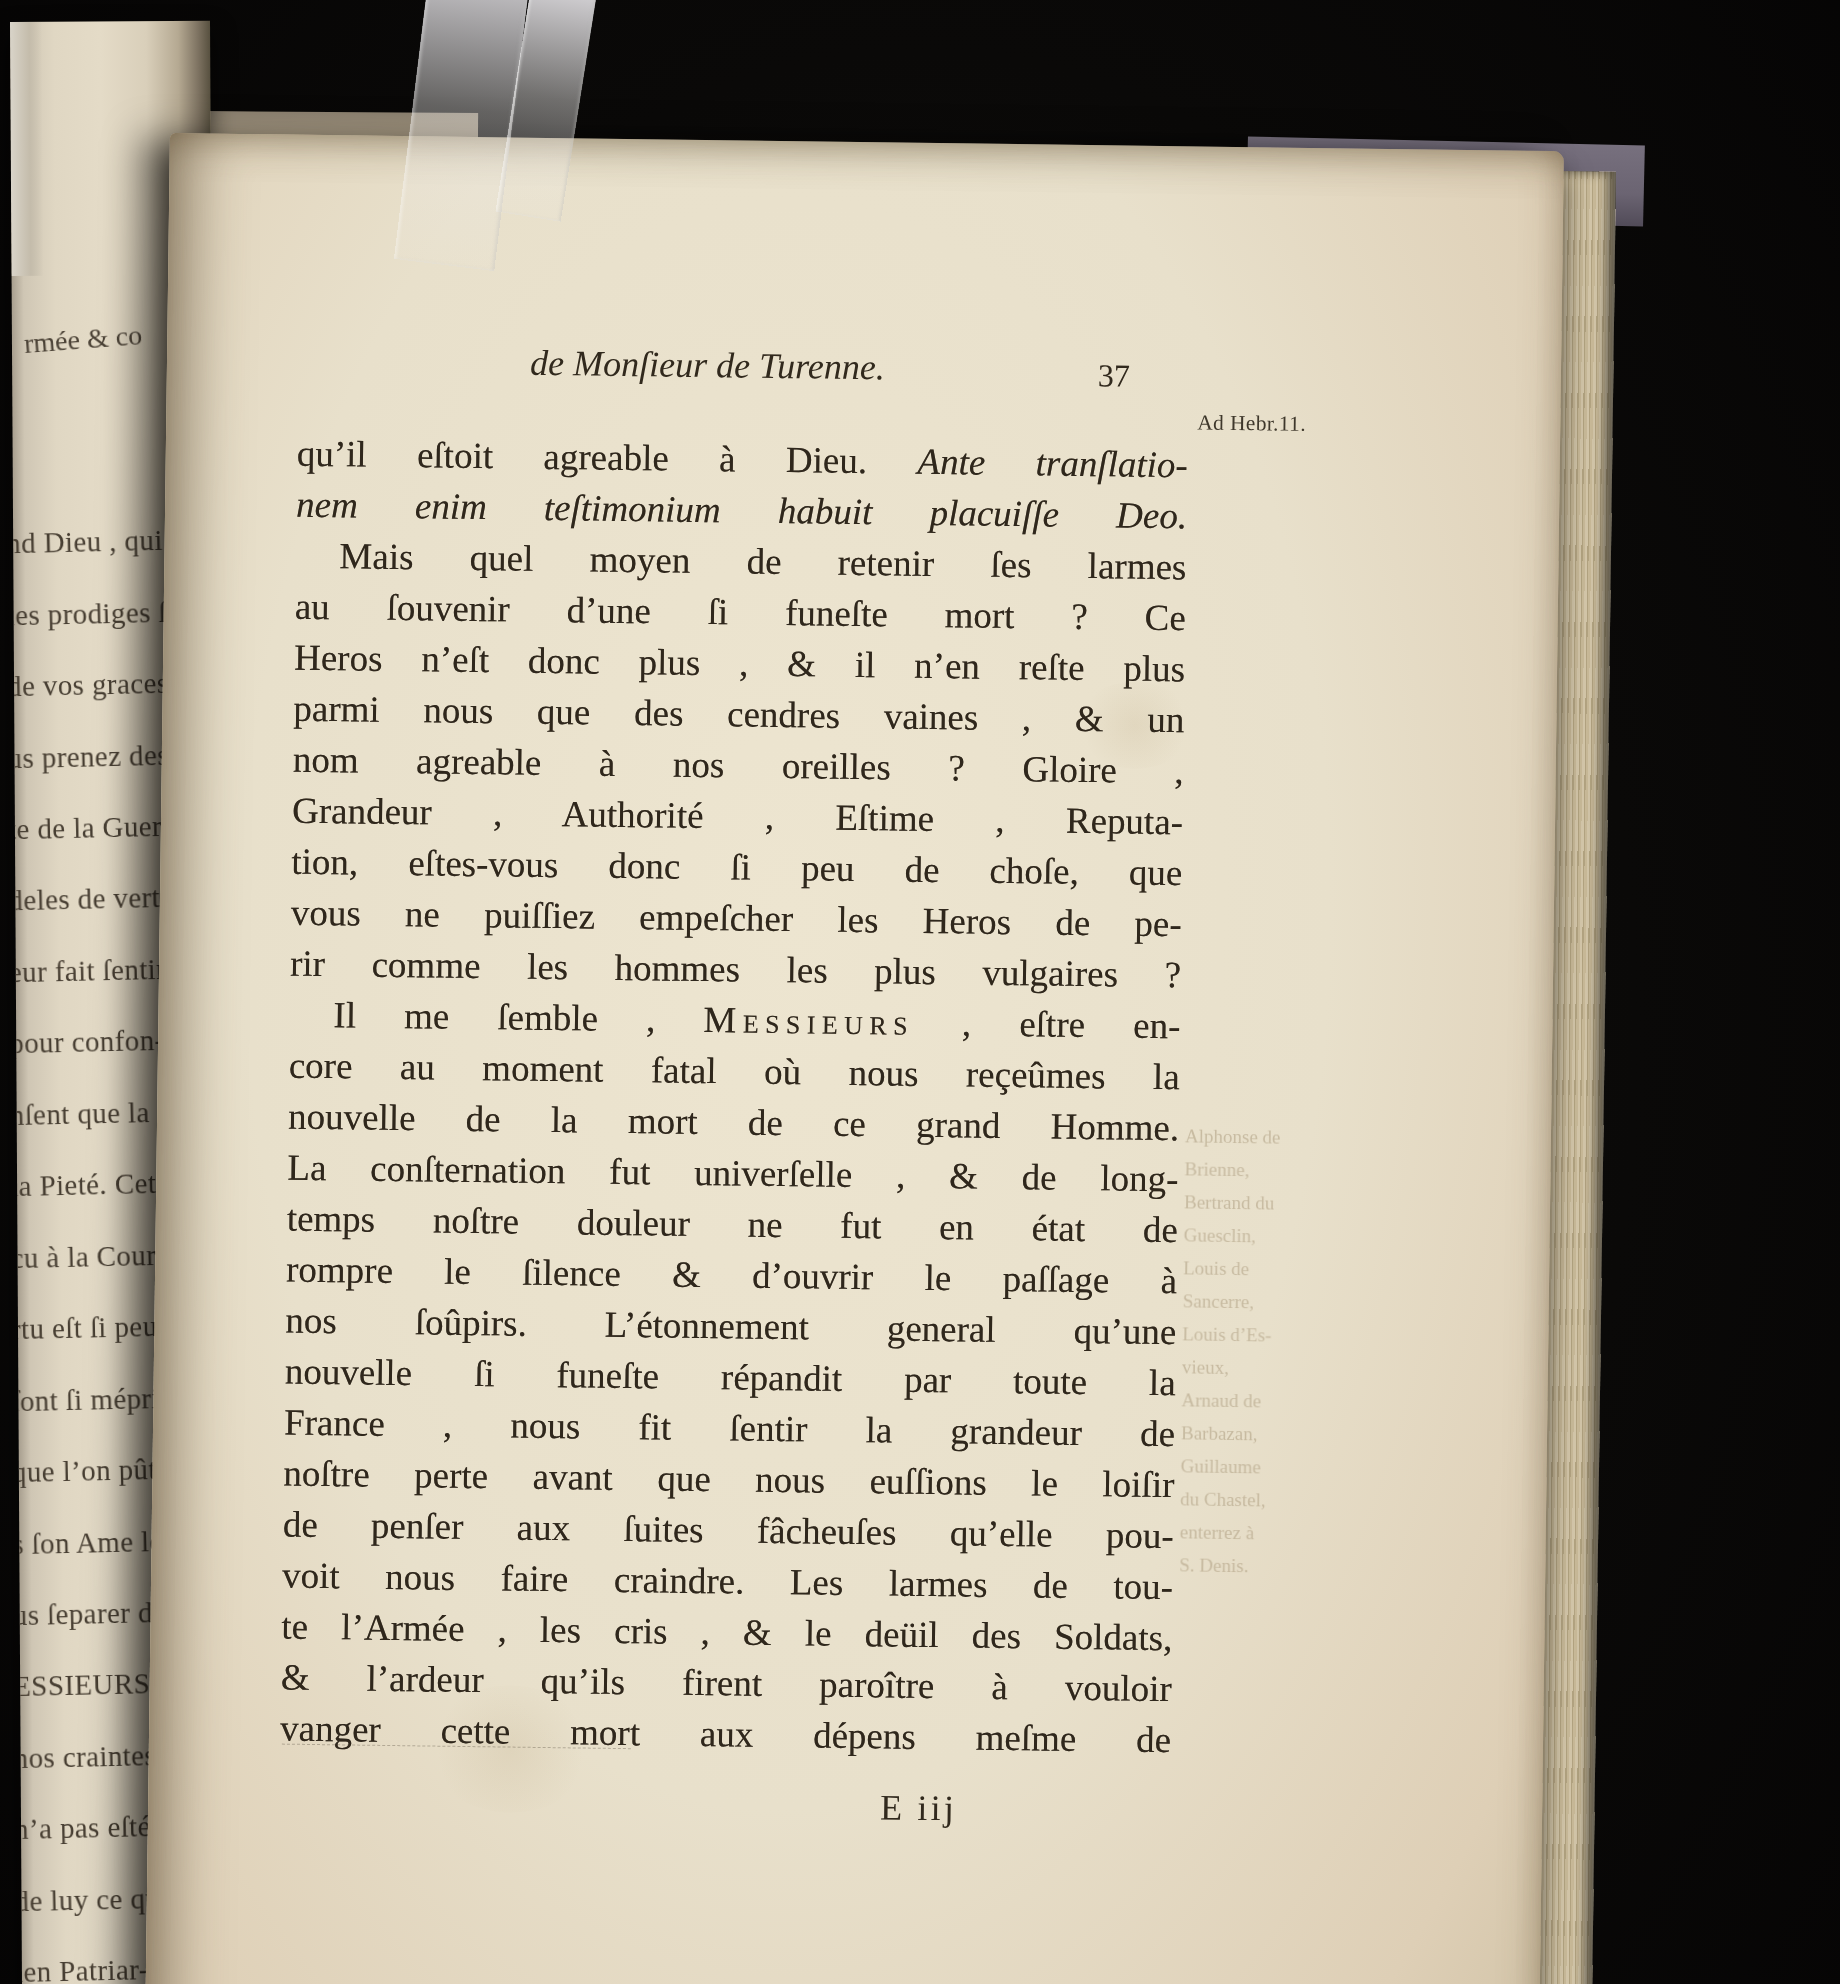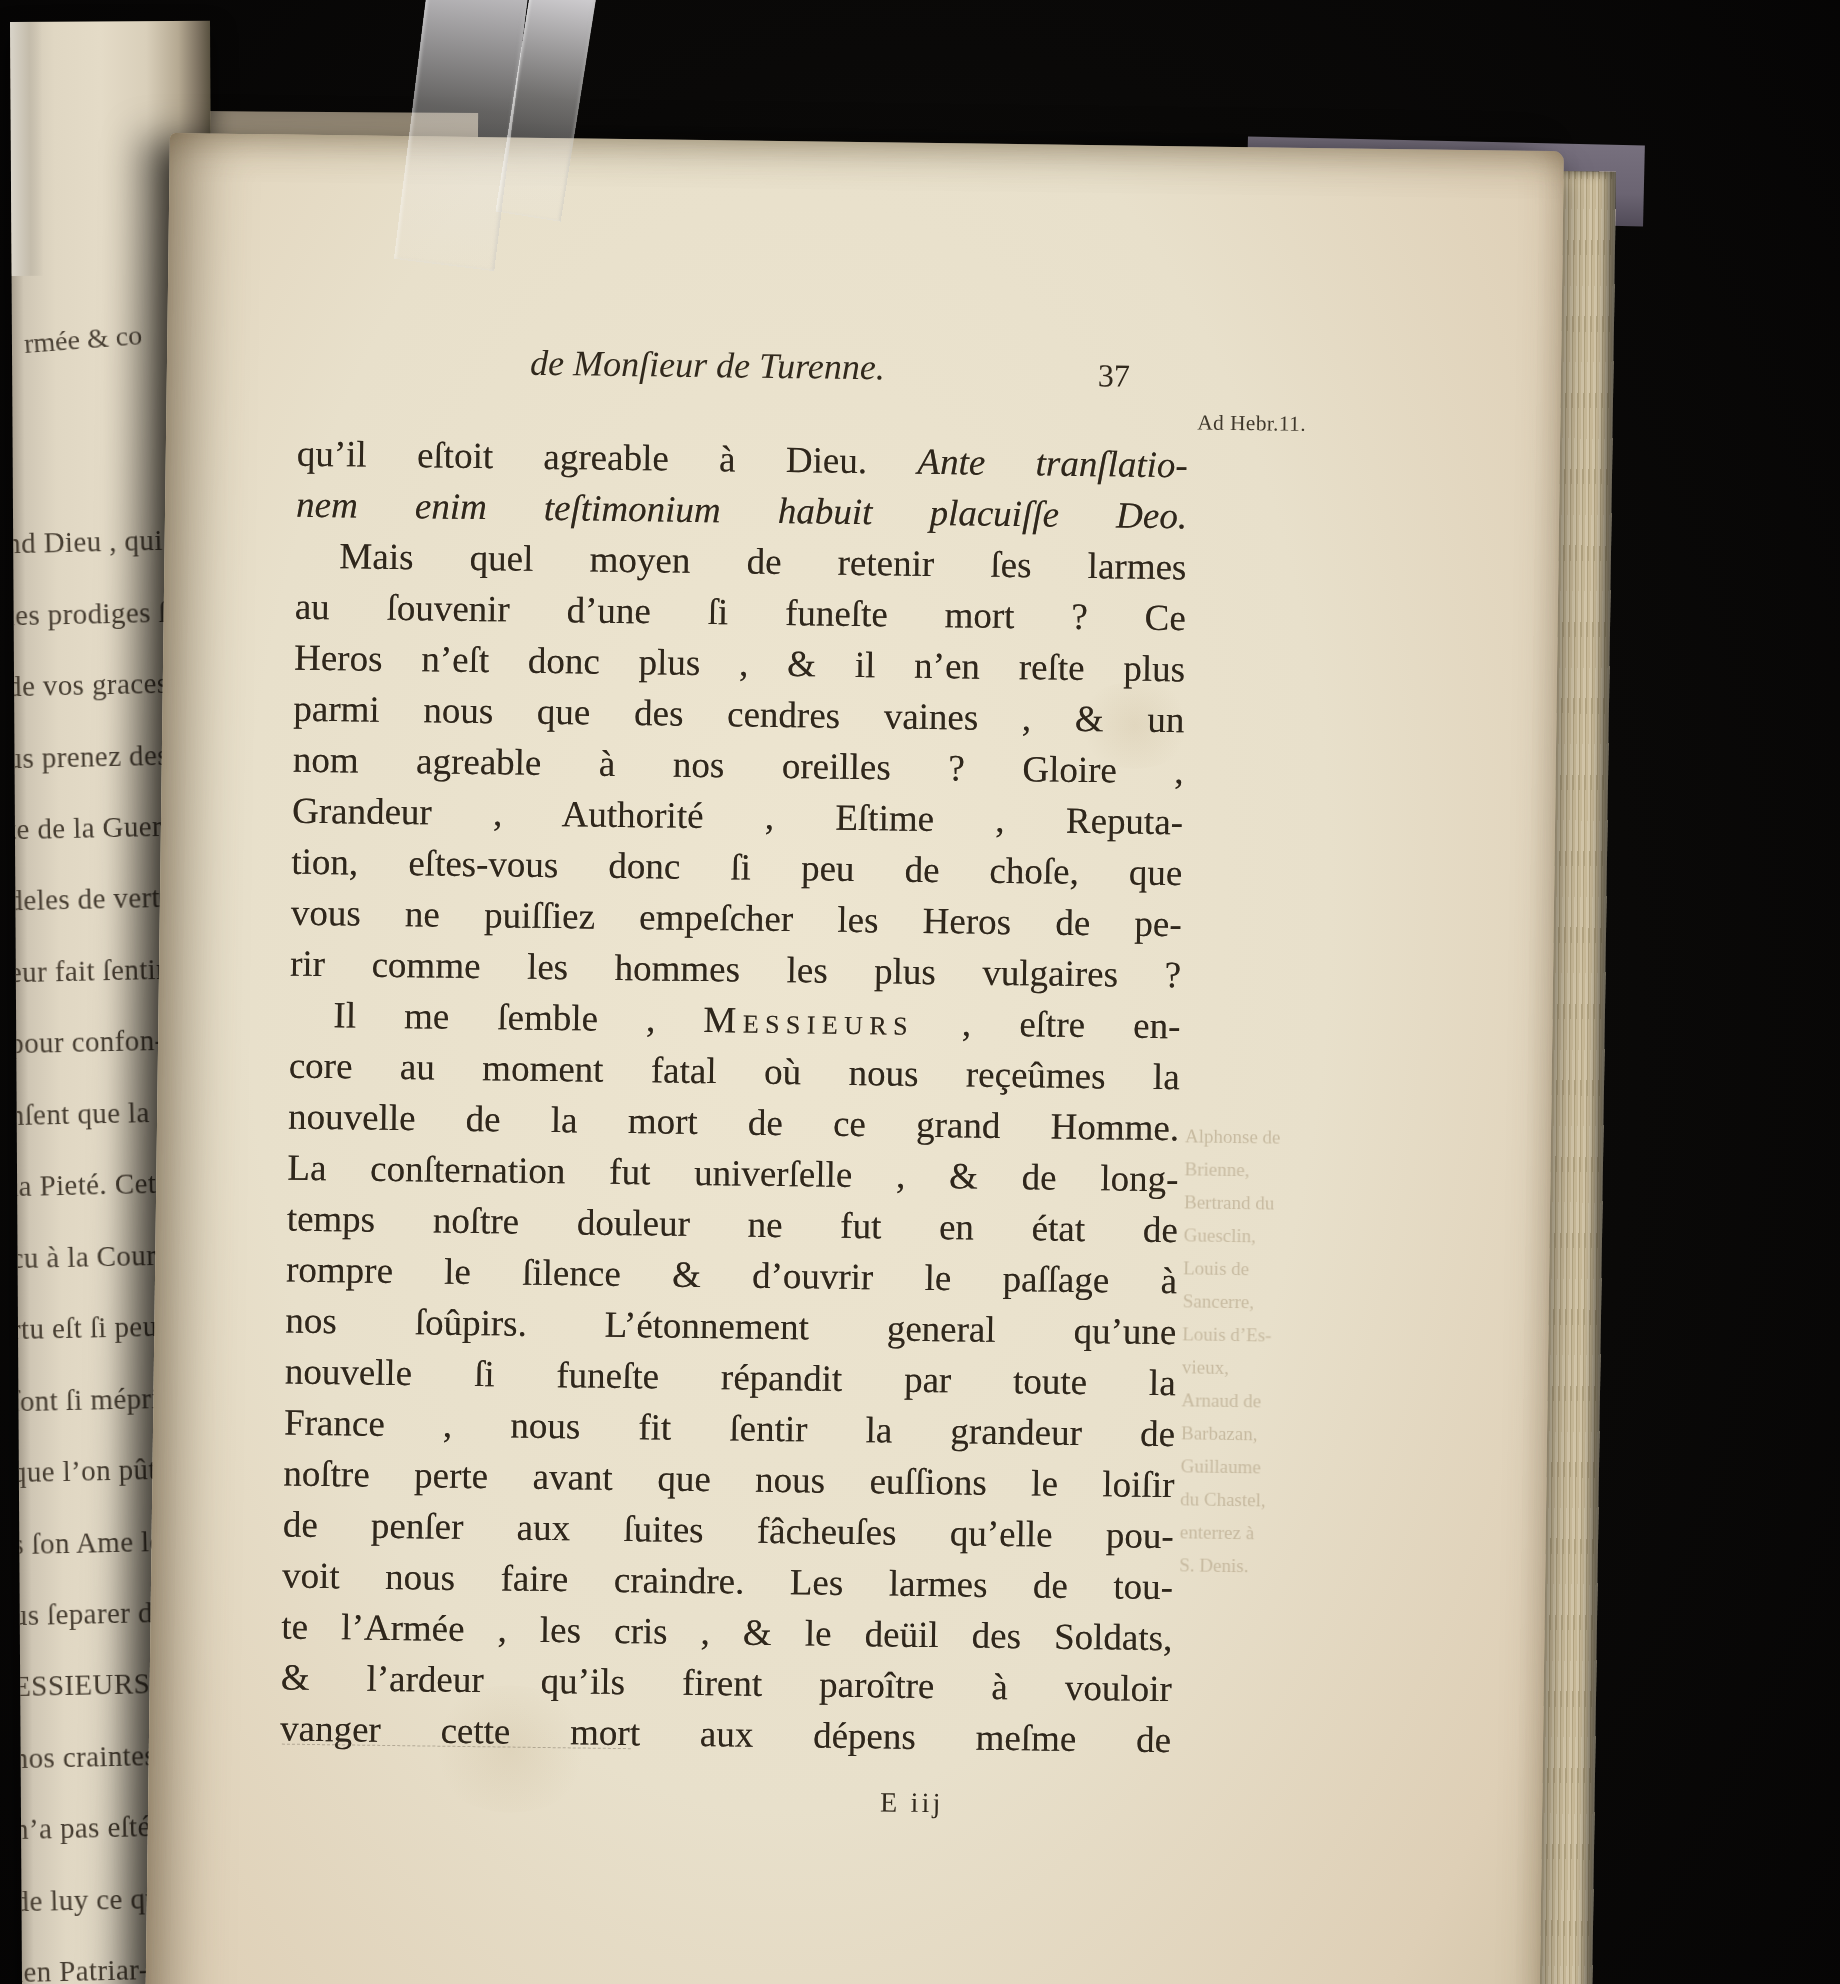--- a/index.html
+++ b/index.html
@@ -127,21 +127,21 @@
     text-align: justify;
     text-align-last: justify;
     white-space: normal;
   }
   .line.indent { padding-left: 44px; }
   .r { font-style: normal; }
   .i { font-style: italic; }
   .sc { font-variant: small-caps; letter-spacing: 6.4px; }
   #signature {
     position: absolute; left: 732px; top: 1644px;
-    font-size: 28px;
+    font-size: 36px;
     color: #31291d;
     letter-spacing: 3.2px;
   }
   #ghost-text {
     position: absolute; left: 1028px; top: 973px; width: 171px;
     font-size: 19px;
     line-height: 33px;
     color: rgba(124, 99, 63, 0.30);
     filter: blur(0.4px);
   }

